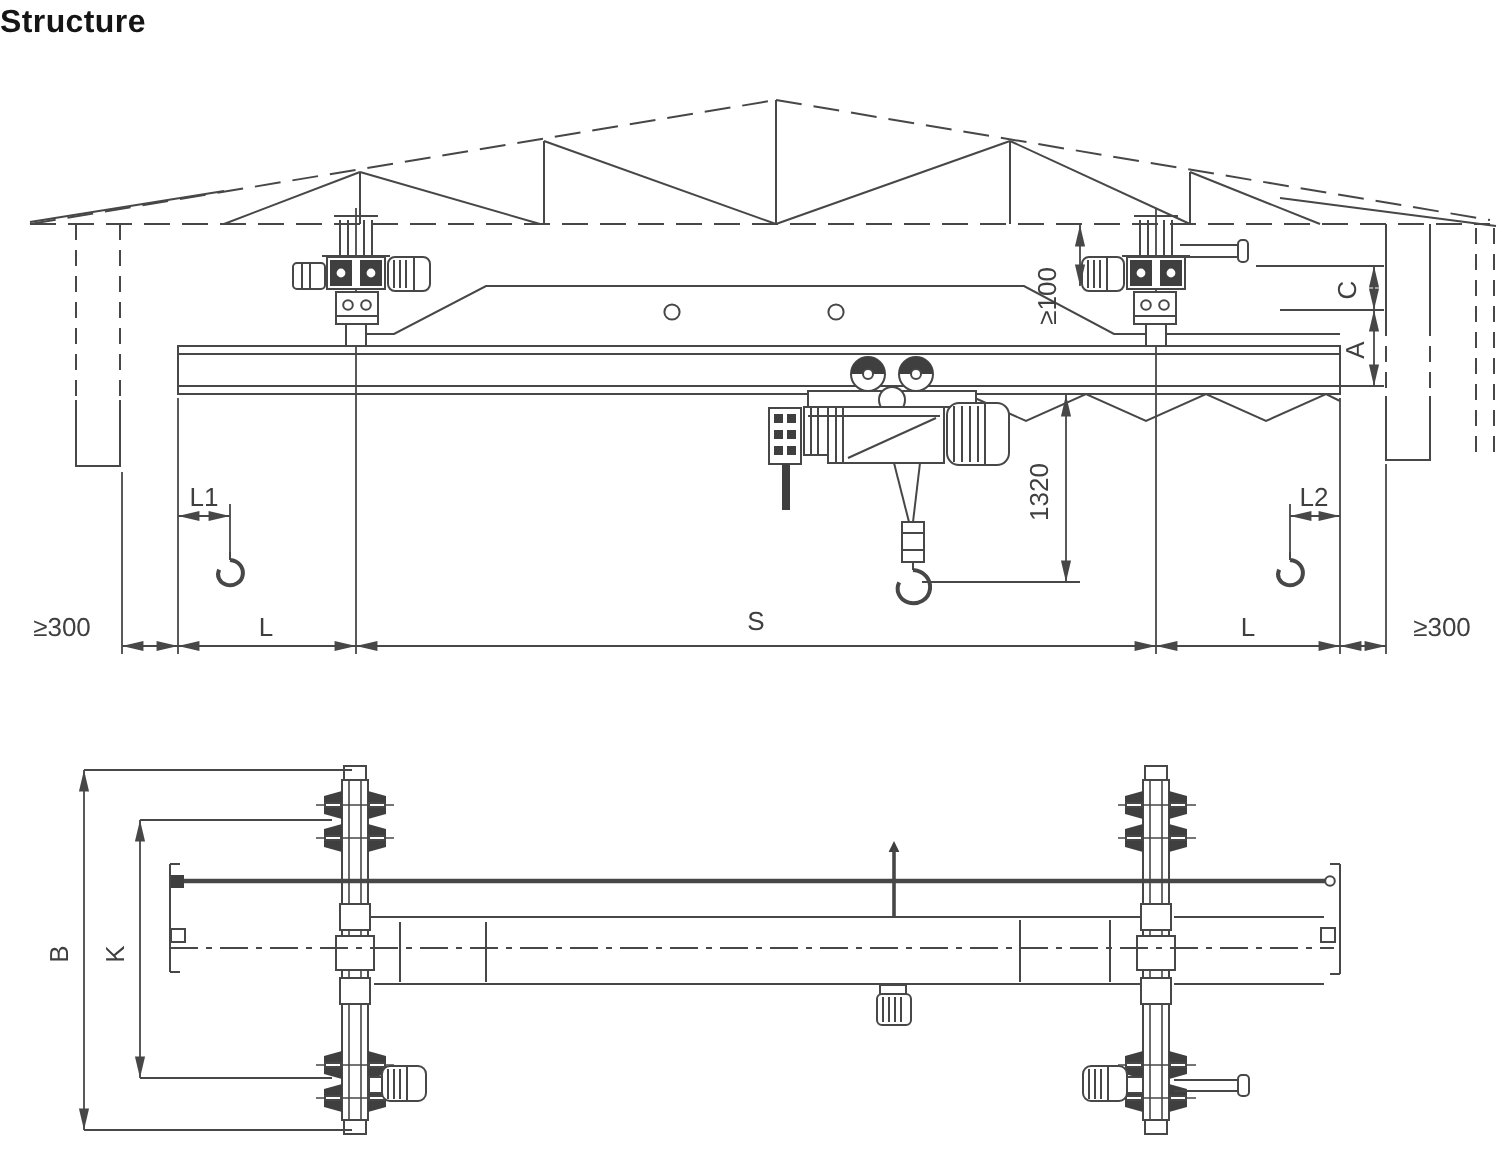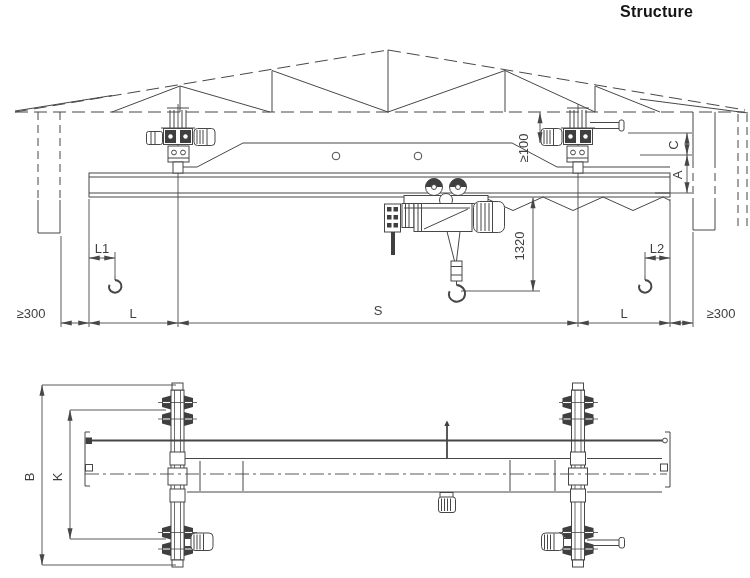--- a/index.html
+++ b/index.html
@@ -1,16 +1,16 @@
 <!DOCTYPE html>
 <html><head>
 <meta charset="utf-8">
 <style>
   html,body{margin:0;padding:0;background:#fff;width:750px;height:578px;overflow:hidden}
-  .title{position:absolute;top:3px;left:0;width:693px;text-align:right;
+  .title{position:absolute;top:3px;left:0;width:693px;text-align:left;
          font:bold 16px "Liberation Sans",sans-serif;color:#151515;letter-spacing:.2px}
   svg{position:absolute;top:0;left:0}
   .ln{stroke:#474747;stroke-width:1;fill:none;stroke-linecap:butt;stroke-linejoin:miter}
   .dim{stroke:#474747;stroke-width:.9;fill:none}
   text{font-family:"Liberation Sans",sans-serif;font-size:13px;fill:#3f3f3f;stroke:none}
   .dash{stroke-dasharray:13 6}
   .dash2{stroke-dasharray:8 5}
   .cdash{stroke-dasharray:14 4 3 4}
   .fw{fill:#fff}
   .fd{fill:#3f3f3f;stroke:none}

